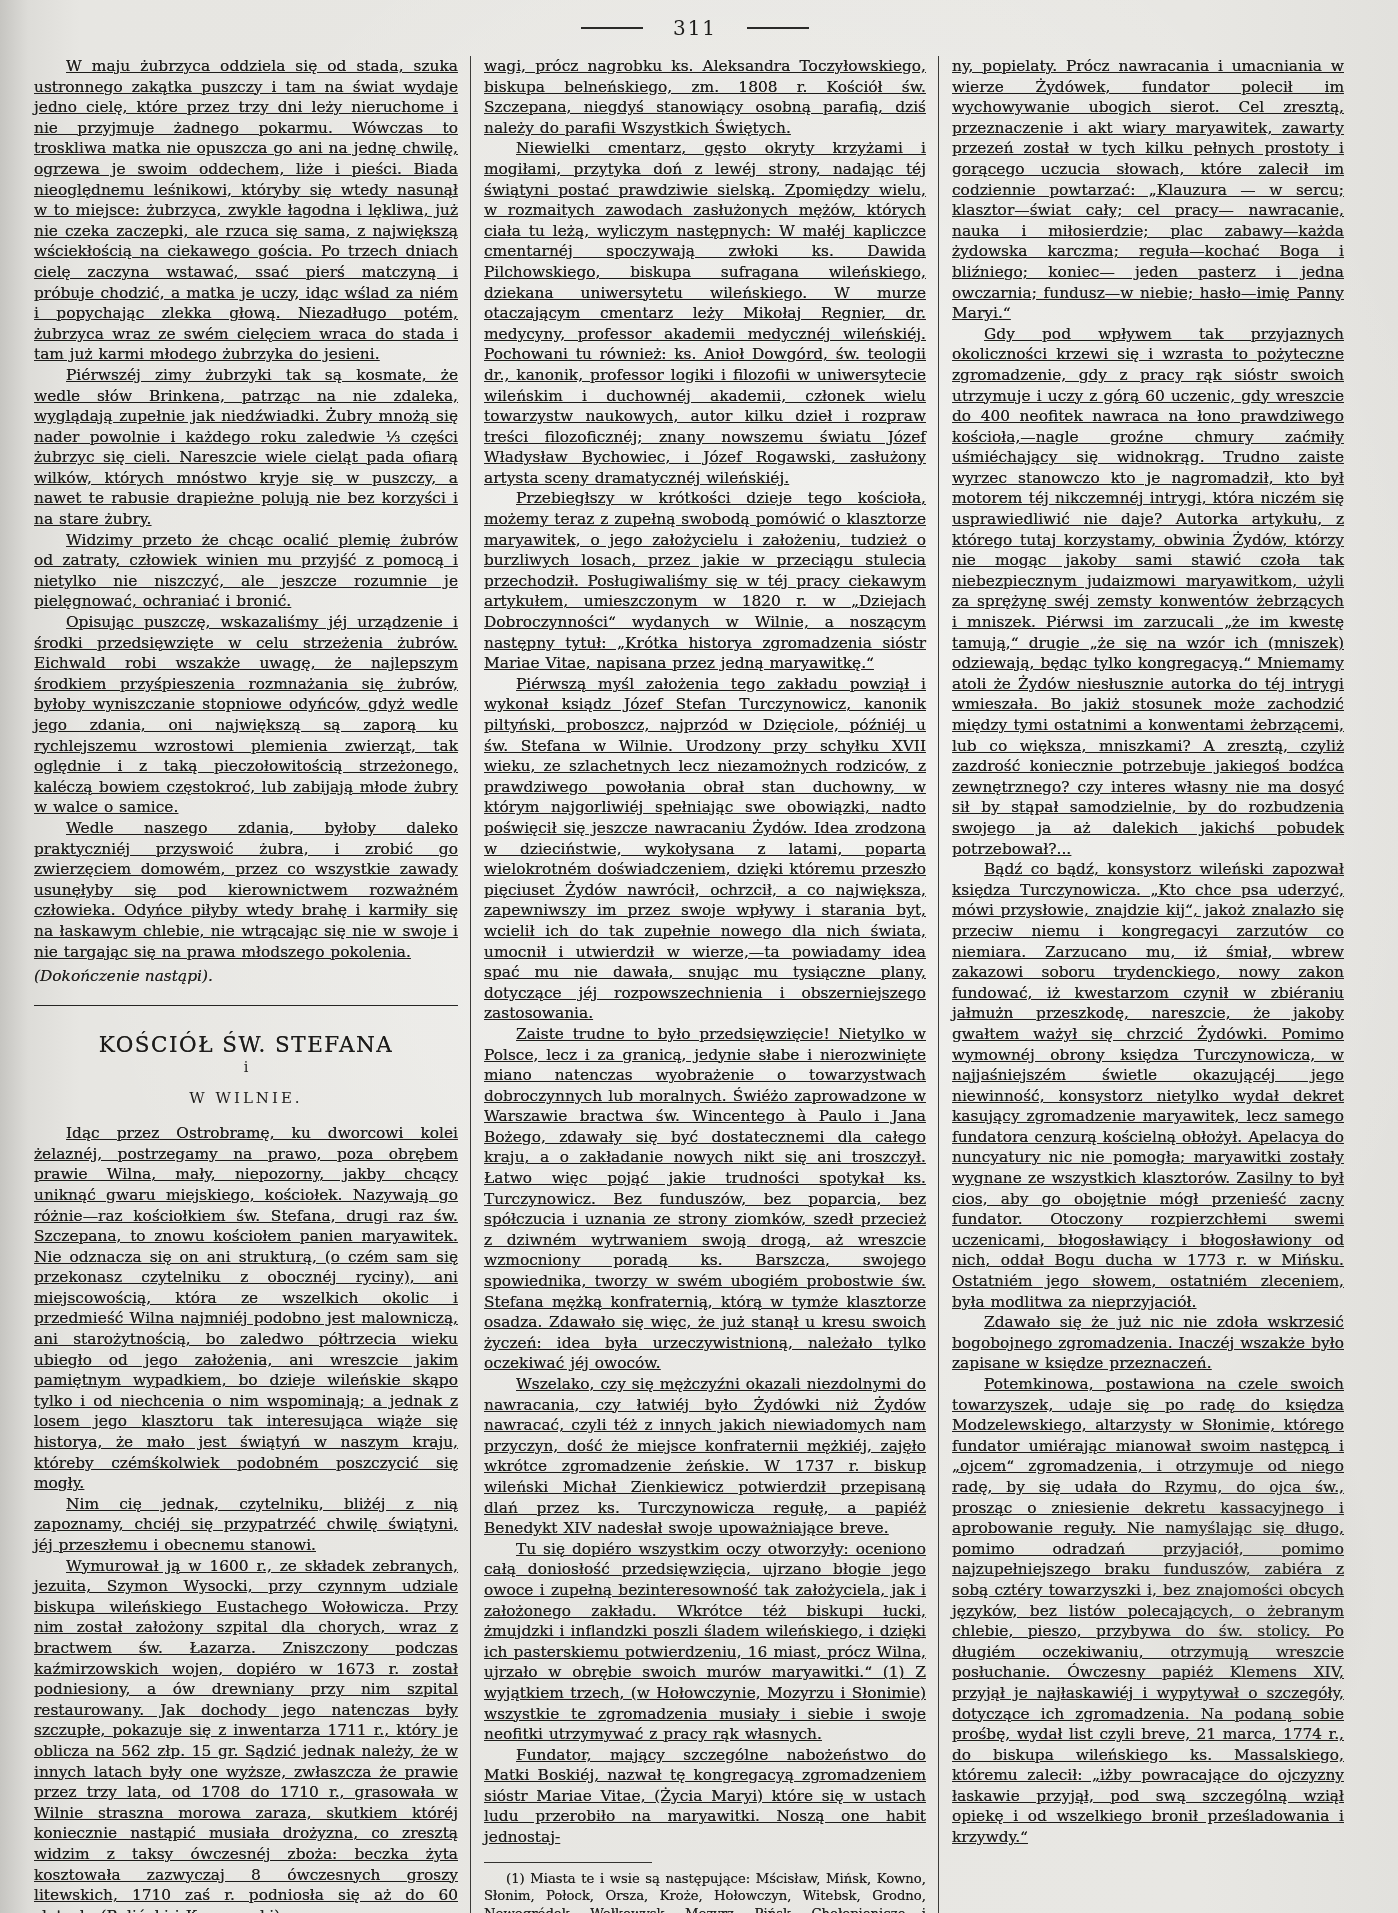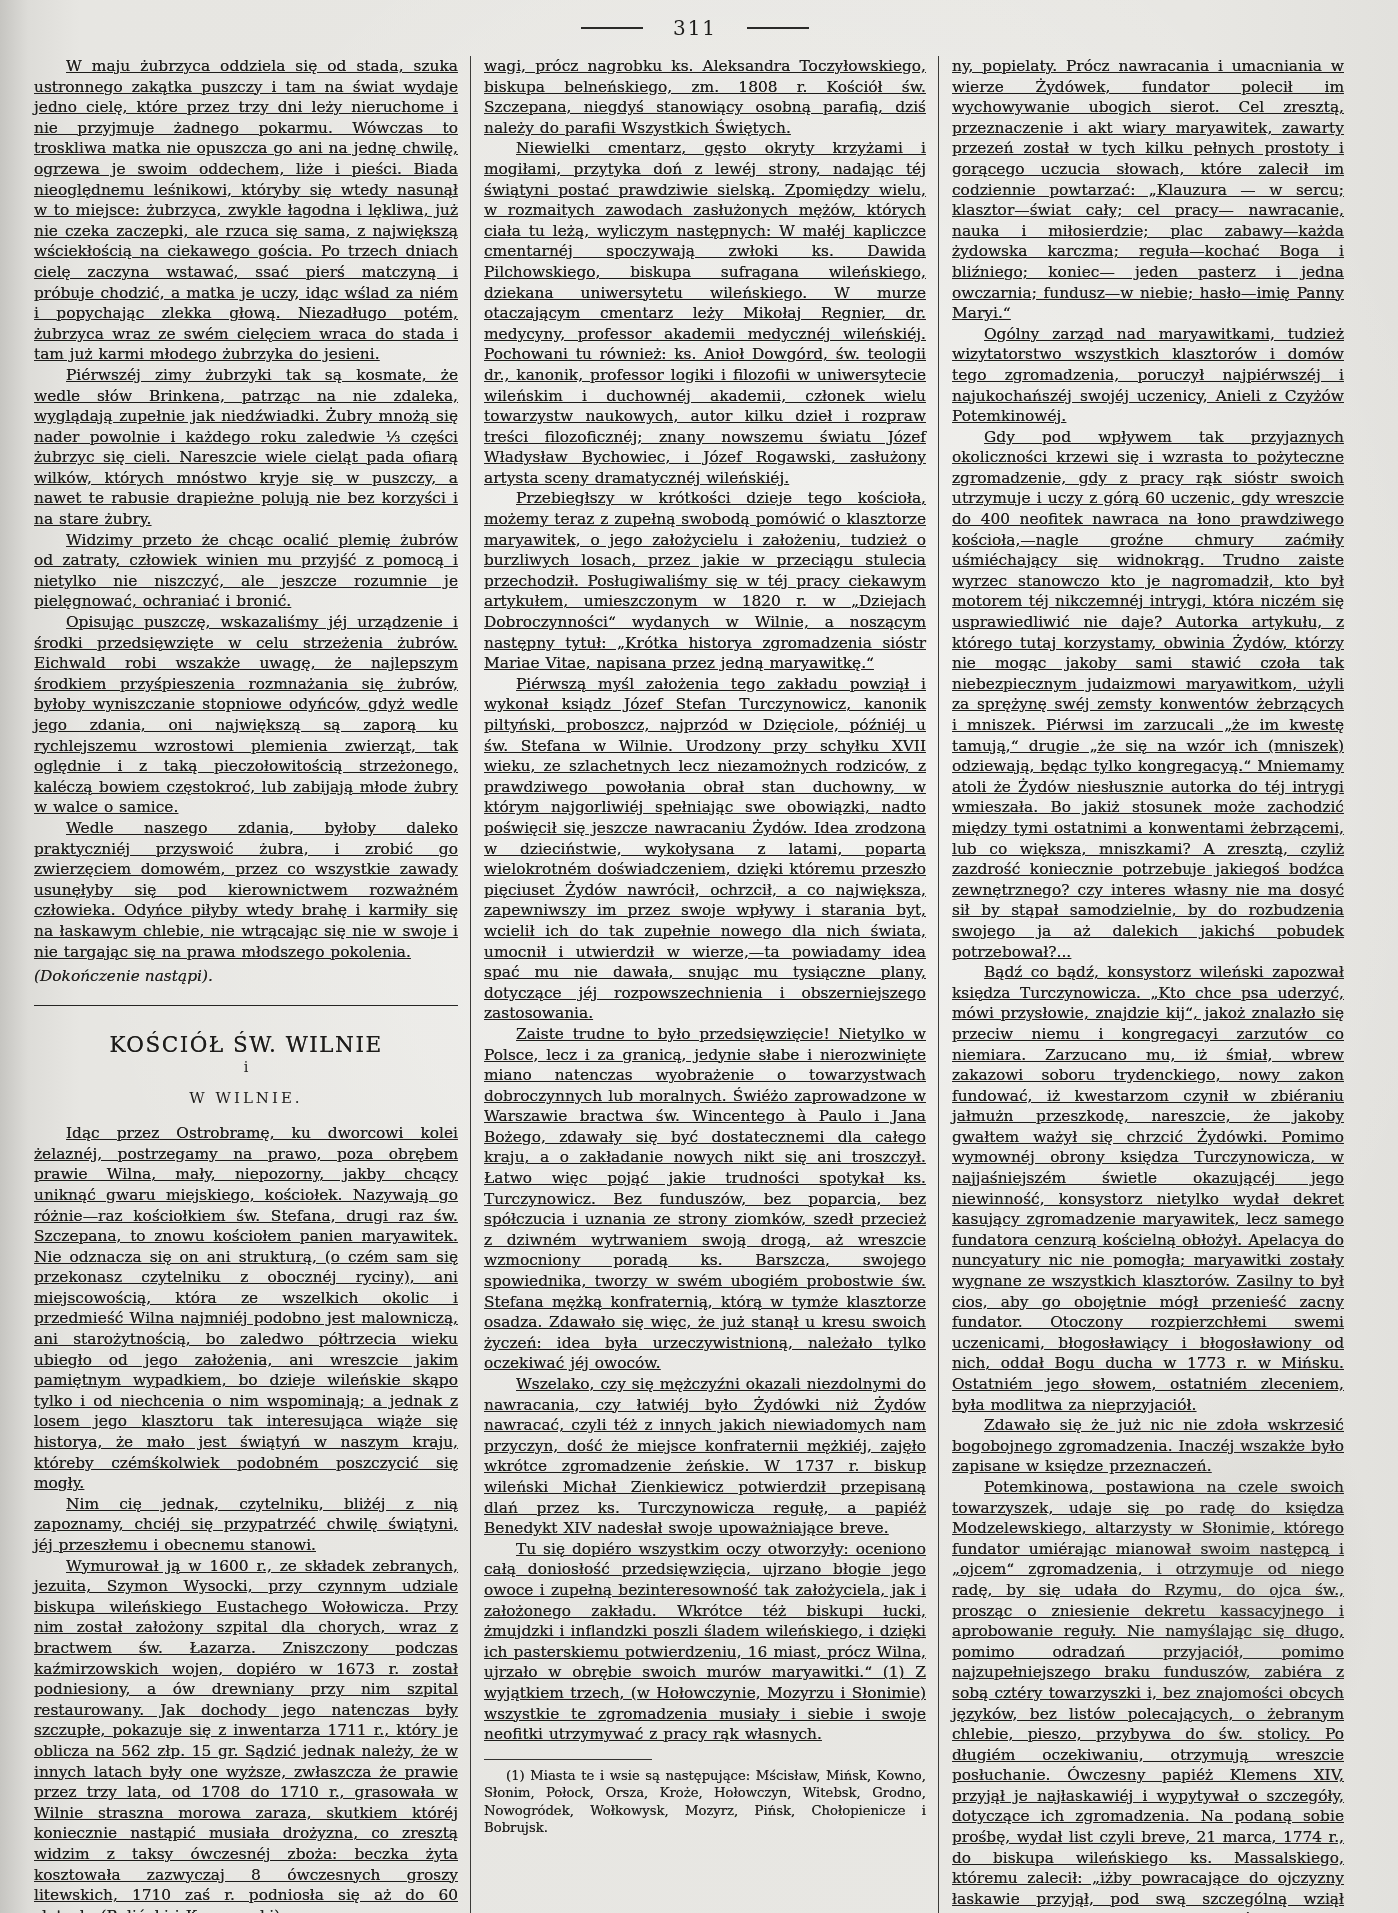--- a/index.html
+++ b/index.html
@@ -127,40 +127,40 @@
   </div>
   <div class="columns">
     <div class="col col1">
         <p class="para">W maju żubrzyca oddziela się od stada, szuka ustronnego zakątka puszczy i tam na świat wydaje jedno cielę, które przez trzy dni leży nieruchome i nie przyjmuje żadnego pokarmu. Wówczas to troskliwa matka nie opuszcza go ani na jednę chwilę, ogrzewa je swoim oddechem, liże i pieści. Biada nieoględnemu leśnikowi, któryby się wtedy nasunął w to miejsce: żubrzyca, zwykle łagodna i lękliwa, już nie czeka zaczepki, ale rzuca się sama, z największą wściekłością na ciekawego gościa. Po trzech dniach cielę zaczyna wstawać, ssać pierś matczyną i próbuje chodzić, a matka je uczy, idąc wślad za niém i popychając zlekka głową. Niezadługo potém, żubrzyca wraz ze swém cielęciem wraca do stada i tam już karmi młodego żubrzyka do jesieni.</p>
         <p class="para">Piérwszéj zimy żubrzyki tak są kosmate, że wedle słów Brinkena, patrząc na nie zdaleka, wyglądają zupełnie jak niedźwiadki. Żubry mnożą się nader powolnie i każdego roku zaledwie ⅓ części żubrzyc się cieli. Nareszcie wiele cieląt pada ofiarą wilków, których mnóstwo kryje się w puszczy, a nawet te rabusie drapieżne polują nie bez korzyści i na stare żubry.</p>
         <p class="para">Widzimy przeto że chcąc ocalić plemię żubrów od zatraty, człowiek winien mu przyjść z pomocą i nietylko nie niszczyć, ale jeszcze rozumnie je pielęgnować, ochraniać i bronić.</p>
         <p class="para">Opisując puszczę, wskazaliśmy jéj urządzenie i środki przedsięwzięte w celu strzeżenia żubrów. Eichwald robi wszakże uwagę, że najlepszym środkiem przyśpieszenia rozmnażania się żubrów, byłoby wyniszczanie stopniowe odyńców, gdyż wedle jego zdania, oni największą są zaporą ku rychlejszemu wzrostowi plemienia zwierząt, tak oględnie i z taką pieczołowitością strzeżonego, kaléczą bowiem częstokroć, lub zabijają młode żubry w walce o samice.</p>
         <p class="para">Wedle naszego zdania, byłoby daleko praktyczniéj przyswoić żubra, i zrobić go zwierzęciem domowém, przez co wszystkie zawady usunęłyby się pod kierownictwem rozważném człowieka. Odyńce piłyby wtedy brahę i karmiły się na łaskawym chlebie, nie wtrącając się nie w swoje i nie targając się na prawa młodszego pokolenia.</p>
         <p class="closing">(Dokończenie nastąpi).</p>
         <div class="rule"></div>
-        <div class="h-church">KOŚCIÓŁ ŚW. WILNIE</div>
+        <div class="h-church">KOŚCIÓŁ ŚW. STEFANA</div>
         <div class="h-and">i</div>
         <div class="h-wilnie">W WILNIE.</div>
         <p class="para">Idąc przez Ostrobramę, ku dworcowi kolei żelaznéj, postrzegamy na prawo, poza obrębem prawie Wilna, mały, niepozorny, jakby chcący uniknąć gwaru miejskiego, kościołek. Nazywają go różnie—raz kościołkiem św. Stefana, drugi raz św. Szczepana, to znowu kościołem panien maryawitek. Nie odznacza się on ani strukturą, (o czém sam się przekonasz czytelniku z obocznéj ryciny), ani miejscowością, która ze wszelkich okolic i przedmieść Wilna najmniéj podobno jest malowniczą, ani starożytnością, bo zaledwo półtrzecia wieku ubiegło od jego założenia, ani wreszcie jakim pamiętnym wypadkiem, bo dzieje wileńskie skąpo tylko i od niechcenia o nim wspominają; a jednak z losem jego klasztoru tak interesująca wiąże się historya, że mało jest świątyń w naszym kraju, któreby czémśkolwiek podobném poszczycić się mogły.</p>
         <p class="para">Nim cię jednak, czytelniku, bliżéj z nią zapoznamy, chciéj się przypatrzéć chwilę świątyni, jéj przeszłemu i obecnemu stanowi.</p>
         <p class="para">Wymurował ją w 1600 r., ze składek zebranych, jezuita, Szymon Wysocki, przy czynnym udziale biskupa wileńskiego Eustachego Wołowicza. Przy nim został założony szpital dla chorych, wraz z bractwem św. Łazarza. Zniszczony podczas kaźmirzowskich wojen, dopiéro w 1673 r. został podniesiony, a ów drewniany przy nim szpital restaurowany. Jak dochody jego natenczas były szczupłe, pokazuje się z inwentarza 1711 r., który je oblicza na 562 złp. 15 gr. Sądzić jednak należy, że w innych latach były one wyższe, zwłaszcza że prawie przez trzy lata, od 1708 do 1710 r., grasowała w Wilnie straszna morowa zaraza, skutkiem któréj koniecznie nastąpić musiała drożyzna, co zresztą widzim z taksy ówczesnéj zboża: beczka żyta kosztowała zazwyczaj 8 ówczesnych groszy litewskich, 1710 zaś r. podniosła się aż do 60 złotych. (Baliński i Kraszewski).</p>
       </div>
     <div class="col col2">
         <p class="para cont">wagi, prócz nagrobku ks. Aleksandra Toczyłowskiego, biskupa belneńskiego, zm. 1808 r. Kościół św. Szczepana, niegdyś stanowiący osobną parafią, dziś należy do parafii Wszystkich Świętych.</p>
         <p class="para">Niewielki cmentarz, gęsto okryty krzyżami i mogiłami, przytyka doń z lewéj strony, nadając téj świątyni postać prawdziwie sielską. Zpomiędzy wielu, w rozmaitych zawodach zasłużonych mężów, których ciała tu leżą, wyliczym następnych: W małéj kapliczce cmentarnéj spoczywają zwłoki ks. Dawida Pilchowskiego, biskupa sufragana wileńskiego, dziekana uniwersytetu wileńskiego. W murze otaczającym cmentarz leży Mikołaj Regnier, dr. medycyny, professor akademii medycznéj wileńskiéj. Pochowani tu również: ks. Anioł Dowgórd, św. teologii dr., kanonik, professor logiki i filozofii w uniwersytecie wileńskim i duchownéj akademii, członek wielu towarzystw naukowych, autor kilku dzieł i rozpraw treści filozoficznéj; znany nowszemu światu Józef Władysław Bychowiec, i Józef Rogawski, zasłużony artysta sceny dramatycznéj wileńskiéj.</p>
         <p class="para">Przebiegłszy w krótkości dzieje tego kościoła, możemy teraz z zupełną swobodą pomówić o klasztorze maryawitek, o jego założycielu i założeniu, tudzież o burzliwych losach, przez jakie w przeciągu stulecia przechodził. Posługiwaliśmy się w téj pracy ciekawym artykułem, umieszczonym w 1820 r. w „Dziejach Dobroczynności“ wydanych w Wilnie, a noszącym następny tytuł: „Krótka historya zgromadzenia sióstr Mariae Vitae, napisana przez jedną maryawitkę.“</p>
         <p class="para">Piérwszą myśl założenia tego zakładu powziął i wykonał ksiądz Józef Stefan Turczynowicz, kanonik piltyński, proboszcz, najprzód w Dzięciole, późniéj u św. Stefana w Wilnie. Urodzony przy schyłku XVII wieku, ze szlachetnych lecz niezamożnych rodziców, z prawdziwego powołania obrał stan duchowny, w którym najgorliwiéj spełniając swe obowiązki, nadto poświęcił się jeszcze nawracaniu Żydów. Idea zrodzona w dzieciństwie, wykołysana z latami, poparta wielokrotném doświadczeniem, dzięki któremu przeszło pięciuset Żydów nawrócił, ochrzcił, a co największa, zapewniwszy im przez swoje wpływy i starania byt, wcielił ich do tak zupełnie nowego dla nich świata, umocnił i utwierdził w wierze,—ta powiadamy idea spać mu nie dawała, snując mu tysiączne plany, dotyczące jéj rozpowszechnienia i obszerniejszego zastosowania.</p>
         <p class="para">Zaiste trudne to było przedsięwzięcie! Nietylko w Polsce, lecz i za granicą, jedynie słabe i nierozwinięte miano natenczas wyobrażenie o towarzystwach dobroczynnych lub moralnych. Świéżo zaprowadzone w Warszawie bractwa św. Wincentego à Paulo i Jana Bożego, zdawały się być dostatecznemi dla całego kraju, a o zakładanie nowych nikt się ani troszczył. Łatwo więc pojąć jakie trudności spotykał ks. Turczynowicz. Bez funduszów, bez poparcia, bez spółczucia i uznania ze strony ziomków, szedł przecież z dziwném wytrwaniem swoją drogą, aż wreszcie wzmocniony poradą ks. Barszcza, swojego spowiednika, tworzy w swém ubogiém probostwie św. Stefana mężką konfraternią, którą w tymże klasztorze osadza. Zdawało się więc, że już stanął u kresu swoich życzeń: idea była urzeczywistnioną, należało tylko oczekiwać jéj owoców.</p>
         <p class="para">Wszelako, czy się mężczyźni okazali niezdolnymi do nawracania, czy łatwiéj było Żydówki niż Żydów nawracać, czyli téż z innych jakich niewiadomych nam przyczyn, dość że miejsce konfraternii mężkiéj, zajęło wkrótce zgromadzenie żeńskie. W 1737 r. biskup wileński Michał Zienkiewicz potwierdził przepisaną dlań przez ks. Turczynowicza regułę, a papiéż Benedykt XIV nadesłał swoje upoważniające breve.</p>
         <p class="para">Tu się dopiéro wszystkim oczy otworzyły: oceniono całą doniosłość przedsięwzięcia, ujrzano błogie jego owoce i zupełną bezinteresowność tak założyciela, jak i założonego zakładu. Wkrótce téż biskupi łucki, żmujdzki i inflandzki poszli śladem wileńskiego, i dzięki ich pasterskiemu potwierdzeniu, 16 miast, prócz Wilna, ujrzało w obrębie swoich murów maryawitki.“ (1) Z wyjątkiem trzech, (w Hołowczynie, Mozyrzu i Słonimie) wszystkie te zgromadzenia musiały i siebie i swoje neofitki utrzymywać z pracy rąk własnych.</p>
+        <p class="para">Fundator, mający szczególne nabożeństwo do Matki Boskiéj, nazwał tę kongregacyą zgromadzeniem sióstr Mariae Vitae, (Życia Maryi) które się w ustach ludu przerobiło na maryawitki. Noszą one habit jednostaj-</p>
         <div class="fn-rule"></div>
         <p class="footnote">(1) Miasta te i wsie są następujące: Mścisław, Mińsk, Kowno, Słonim, Połock, Orsza, Kroże, Hołowczyn, Witebsk, Grodno, Nowogródek, Wołkowysk, Mozyrz, Pińsk, Chołopienicze i Bobrujsk.</p>
       </div>
     <div class="col col3">
         <p class="para cont">ny, popielaty. Prócz nawracania i umacniania w wierze Żydówek, fundator polecił im wychowywanie ubogich sierot. Cel zresztą, przeznaczenie i akt wiary maryawitek, zawarty przezeń został w tych kilku pełnych prostoty i gorącego uczucia słowach, które zalecił im codziennie powtarzać: „Klauzura — w sercu; klasztor—świat cały; cel pracy— nawracanie, nauka i miłosierdzie; plac zabawy—każda żydowska karczma; reguła—kochać Boga i bliźniego; koniec— jeden pasterz i jedna owczarnia; fundusz—w niebie; hasło—imię Panny Maryi.“</p>
-        <p class="para">Ogólny zarząd nad maryawitkami, tudzież wizytatorstwo wszystkich klasztorów i domów tego zgromadzenia, poruczył najpiérwszéj i najukochańszéj swojéj uczenicy, Anieli z Czyżów Potemkinowéj.</p>
         <p class="para">Gdy pod wpływem tak przyjaznych okoliczności krzewi się i wzrasta to pożyteczne zgromadzenie, gdy z pracy rąk sióstr swoich utrzymuje i uczy z górą 60 uczenic, gdy wreszcie do 400 neofitek nawraca na łono prawdziwego kościoła,—nagle groźne chmury zaćmiły uśmiéchający się widnokrąg. Trudno zaiste wyrzec stanowczo kto je nagromadził, kto był motorem téj nikczemnéj intrygi, która niczém się usprawiedliwić nie daje? Autorka artykułu, z którego tutaj korzystamy, obwinia Żydów, którzy nie mogąc jakoby sami stawić czoła tak niebezpiecznym judaizmowi maryawitkom, użyli za sprężynę swéj zemsty konwentów żebrzących i mniszek. Piérwsi im zarzucali „że im kwestę tamują,“ drugie „że się na wzór ich (mniszek) odziewają, będąc tylko kongregacyą.“ Mniemamy atoli że Żydów niesłusznie autorka do téj intrygi wmieszała. Bo jakiż stosunek może zachodzić między tymi ostatnimi a konwentami żebrzącemi, lub co większa, mniszkami? A zresztą, czyliż zazdrość koniecznie potrzebuje jakiegoś bodźca zewnętrznego? czy interes własny nie ma dosyć sił by stąpał samodzielnie, by do rozbudzenia swojego ja aż dalekich jakichś pobudek potrzebował?...</p>
         <p class="para">Bądź co bądź, konsystorz wileński zapozwał księdza Turczynowicza. „Kto chce psa uderzyć, mówi przysłowie, znajdzie kij“, jakoż znalazło się przeciw niemu i kongregacyi zarzutów co niemiara. Zarzucano mu, iż śmiał, wbrew zakazowi soboru trydenckiego, nowy zakon fundować, iż kwestarzom czynił w zbiéraniu jałmużn przeszkodę, nareszcie, że jakoby gwałtem ważył się chrzcić Żydówki. Pomimo wymownéj obrony księdza Turczynowicza, w najjaśniejszém świetle okazującéj jego niewinność, konsystorz nietylko wydał dekret kasujący zgromadzenie maryawitek, lecz samego fundatora cenzurą kościelną obłożył. Apelacya do nuncyatury nic nie pomogła; maryawitki zostały wygnane ze wszystkich klasztorów. Zasilny to był cios, aby go obojętnie mógł przenieść zacny fundator. Otoczony rozpierzchłemi swemi uczenicami, błogosławiący i błogosławiony od nich, oddał Bogu ducha w 1773 r. w Mińsku. Ostatniém jego słowem, ostatniém zleceniem, była modlitwa za nieprzyjaciół.</p>
         <p class="para">Zdawało się że już nic nie zdoła wskrzesić bogobojnego zgromadzenia. Inaczéj wszakże było zapisane w księdze przeznaczeń.</p>
         <p class="para">Potemkinowa, postawiona na czele swoich towarzyszek, udaje się po radę do księdza Modzelewskiego, altarzysty w Słonimie, którego fundator umiérając mianował swoim następcą i „ojcem“ zgromadzenia, i otrzymuje od niego radę, by się udała do Rzymu, do ojca św., prosząc o zniesienie dekretu kassacyjnego i aprobowanie reguły. Nie namyślając się długo, pomimo odradzań przyjaciół, pomimo najzupełniejszego braku funduszów, zabiéra z sobą cztéry towarzyszki i, bez znajomości obcych języków, bez listów polecających, o żebranym chlebie, pieszo, przybywa do św. stolicy. Po długiém oczekiwaniu, otrzymują wreszcie posłuchanie. Ówczesny papiéż Klemens XIV, przyjął je najłaskawiéj i wypytywał o szczegóły, dotyczące ich zgromadzenia. Na podaną sobie prośbę, wydał list czyli breve, 21 marca, 1774 r., do biskupa wileńskiego ks. Massalskiego, któremu zalecił: „iżby powracające do ojczyzny łaskawie przyjął, pod swą szczególną wziął opiekę i od wszelkiego bronił prześladowania i krzywdy.“</p>
       </div>
   </div>
 </div>
 
 </body></html>

